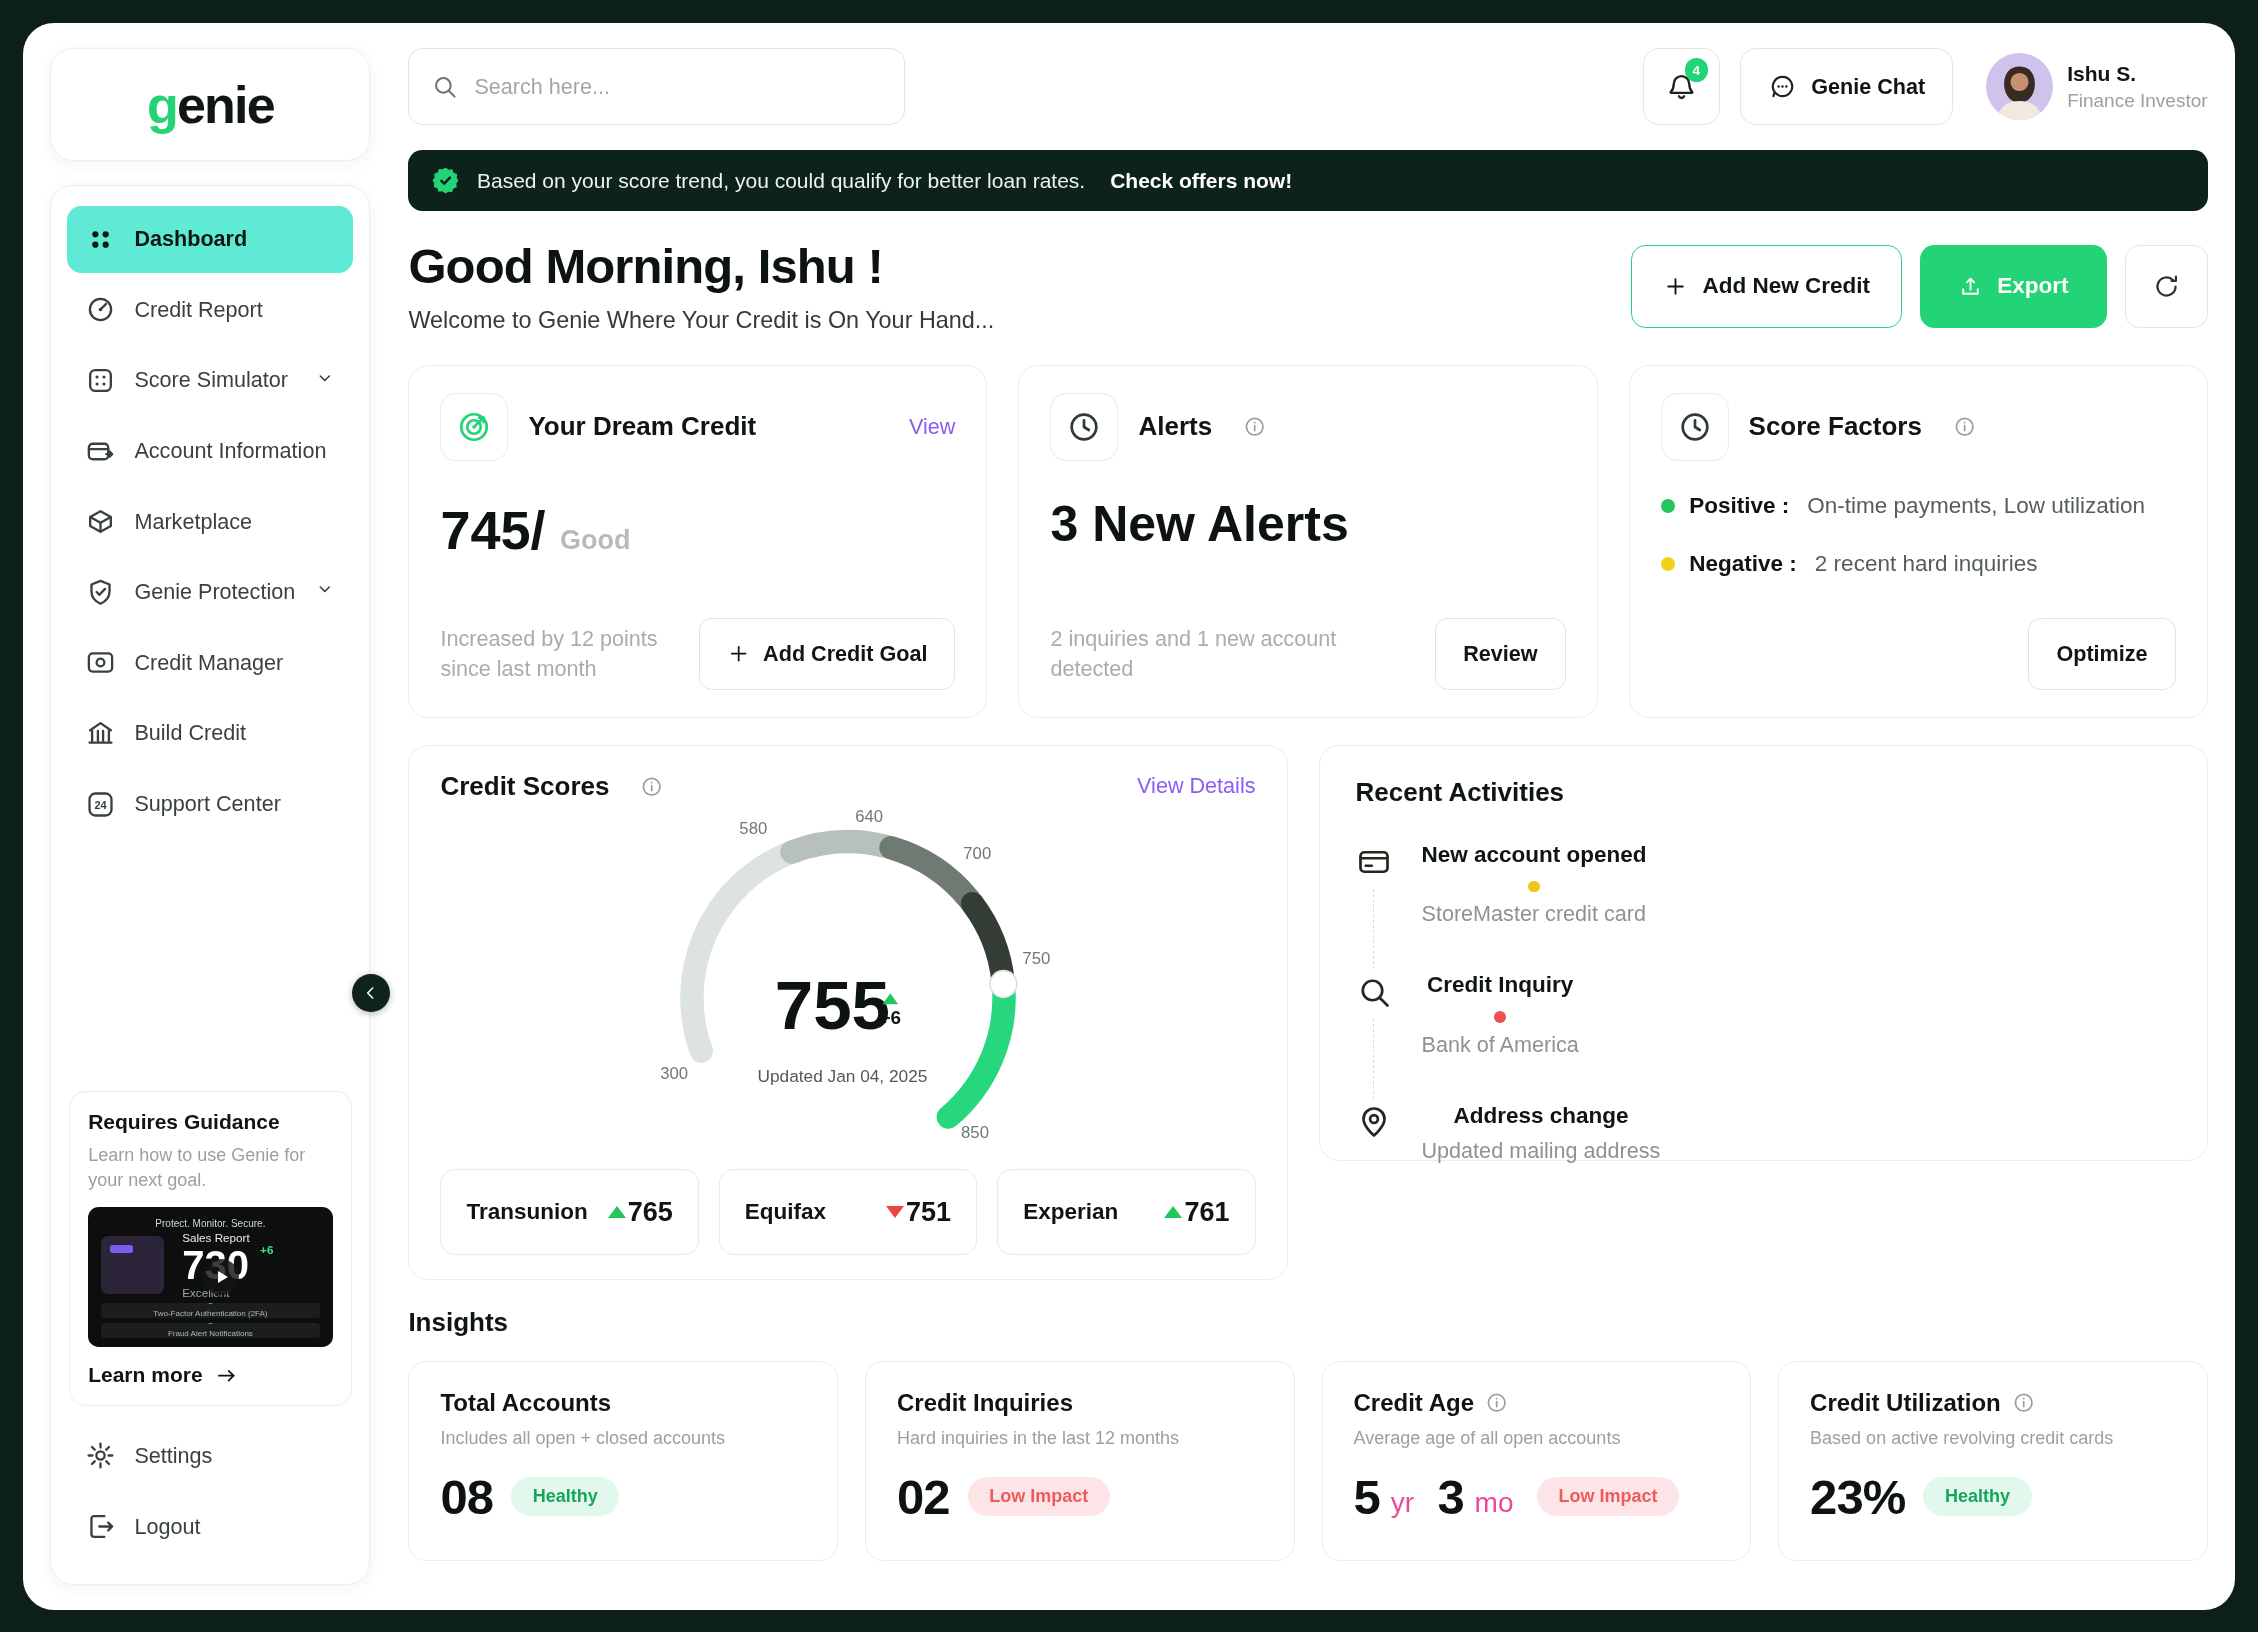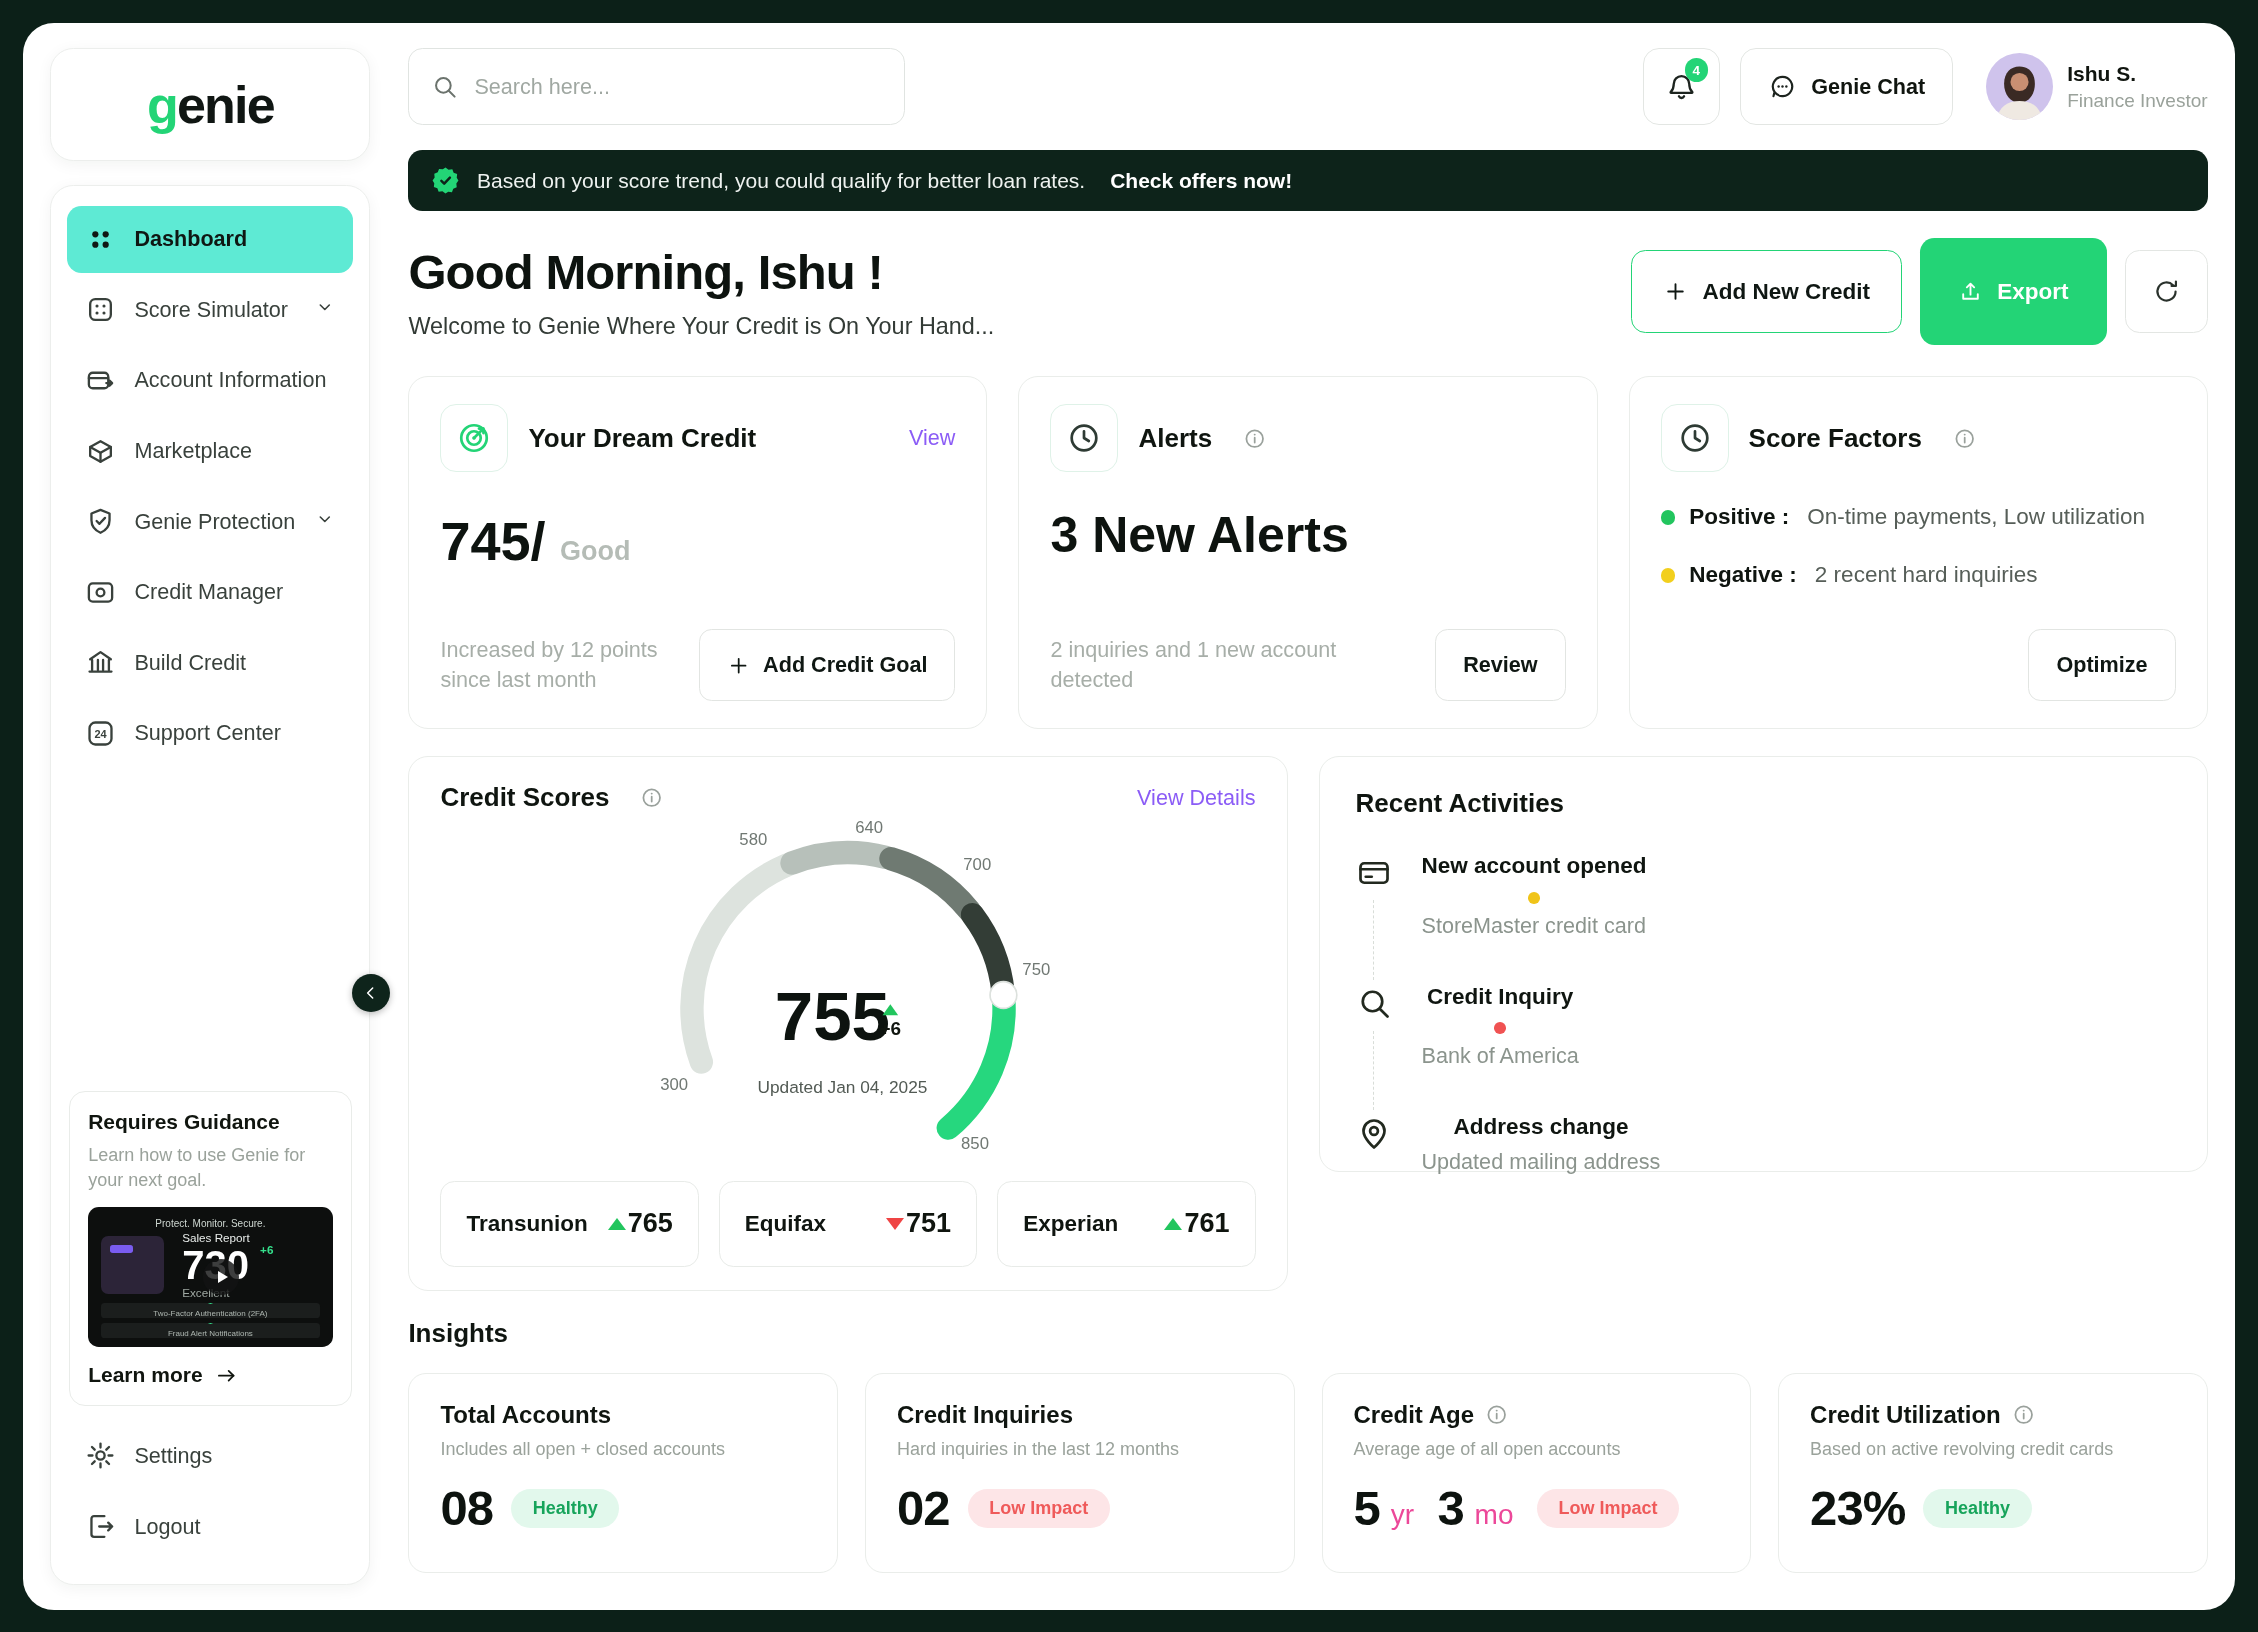--- a/index.html
+++ b/index.html
@@ -70,21 +70,21 @@
   .banner svg { width:31px; height:31px; }
   .banner .msg { font-size:21px; color:#eef2f0; }
   .banner .cta { font-size:21px; color:#fff; font-weight:700; margin-left:9px; cursor:pointer; }
 
   .greet-row { display:flex; align-items:center; margin-bottom:31px; }
   .greet h1 { margin:0; font-size:49px; font-weight:800; color:#0d130f; letter-spacing:-0.9px; }
   .greet p { margin:12.6px 0 0; font-size:23.4px; color:#333b36; }
   .actions { margin-left:auto; display:flex; align-items:center; gap:18px; }
   .btn-outline-accent { height:83px; padding:0 31px; border:1.8px solid #23d476; border-radius:14.4px; background:#fff; display:flex; align-items:center; gap:14.4px; font-size:22.5px; font-weight:600; color:#0f1713; cursor:pointer; }
   .btn-outline-accent svg { width:25px; height:25px; }
-  .btn-accent { height:107px; padding:0 38px; border-radius:14.4px; background:#23d476; display:flex; align-items:center; gap:14.4px; font-size:22.5px; font-weight:700; color:#fff; cursor:pointer; }
+  .btn-accent { height:83px; padding:0 38px; border-radius:14.4px; background:#23d476; display:flex; align-items:center; gap:14.4px; font-size:22.5px; font-weight:700; color:#fff; cursor:pointer; }
   .btn-accent svg { width:25px; height:25px; }
   .btn-square { width:83px; height:83px; border:1.4px solid #e3e6e3; border-radius:14.4px; background:#fff; display:flex; align-items:center; justify-content:center; cursor:pointer; }
   .btn-square svg { width:29px; height:29px; }
 
   .row-cards { display:flex; gap:31px; margin-bottom:27px; }
   .stat-card { flex:1; border:1.4px solid #eaedea; border-radius:20px; padding:27px 31px; height:353px; display:flex; flex-direction:column; background:#fff; }
   .card-head { display:flex; align-items:center; gap:20px; }
   .iconbox { width:68px; height:68px; border:1.4px solid #dff2e8; border-radius:16px; display:flex; align-items:center; justify-content:center; flex:0 0 68px; }
   .iconbox svg { width:36px; height:36px; }
   .card-title { font-size:26px; font-weight:700; color:#0f1510; }
@@ -160,20 +160,28 @@
 
       <nav class="surface nav-card">
         <div class="nav-item active">
           <svg class="sicon" viewBox="0 0 24 24">
               <circle cx="8" cy="8" r="2.4" fill="currentColor" stroke="none"></circle>
               <circle cx="16" cy="8" r="2.4" fill="currentColor" stroke="none"></circle>
               <circle cx="8" cy="16" r="2.4" fill="currentColor" stroke="none"></circle>
               <circle cx="16" cy="16" r="2.4" fill="currentColor" stroke="none"></circle>
             </svg>
           <span>Dashboard</span>
+        </div>
+        <div class="nav-item">
+          <svg class="sicon" viewBox="0 0 24 24">
+              <circle cx="12" cy="12" r="8.2"></circle>
+              <circle cx="12" cy="12" r="1.4" fill="currentColor" stroke="none"></circle>
+              <path d="M12 12l4.3-4.3"></path>
+            </svg>
+          <span>Credit Report</span>
         </div>
         <div class="nav-item">
           <svg class="sicon" viewBox="0 0 24 24">
               <rect x="4" y="4" width="16" height="16" rx="4"></rect>
               <circle cx="9.3" cy="9.3" r="1.2" fill="currentColor" stroke="none"></circle>
               <circle cx="14.7" cy="9.3" r="1.2" fill="currentColor" stroke="none"></circle>
               <circle cx="9.3" cy="14.7" r="1.2" fill="currentColor" stroke="none"></circle>
               <circle cx="14.7" cy="14.7" r="1.2" fill="currentColor" stroke="none"></circle>
             </svg>
           <span>Score Simulator</span>

